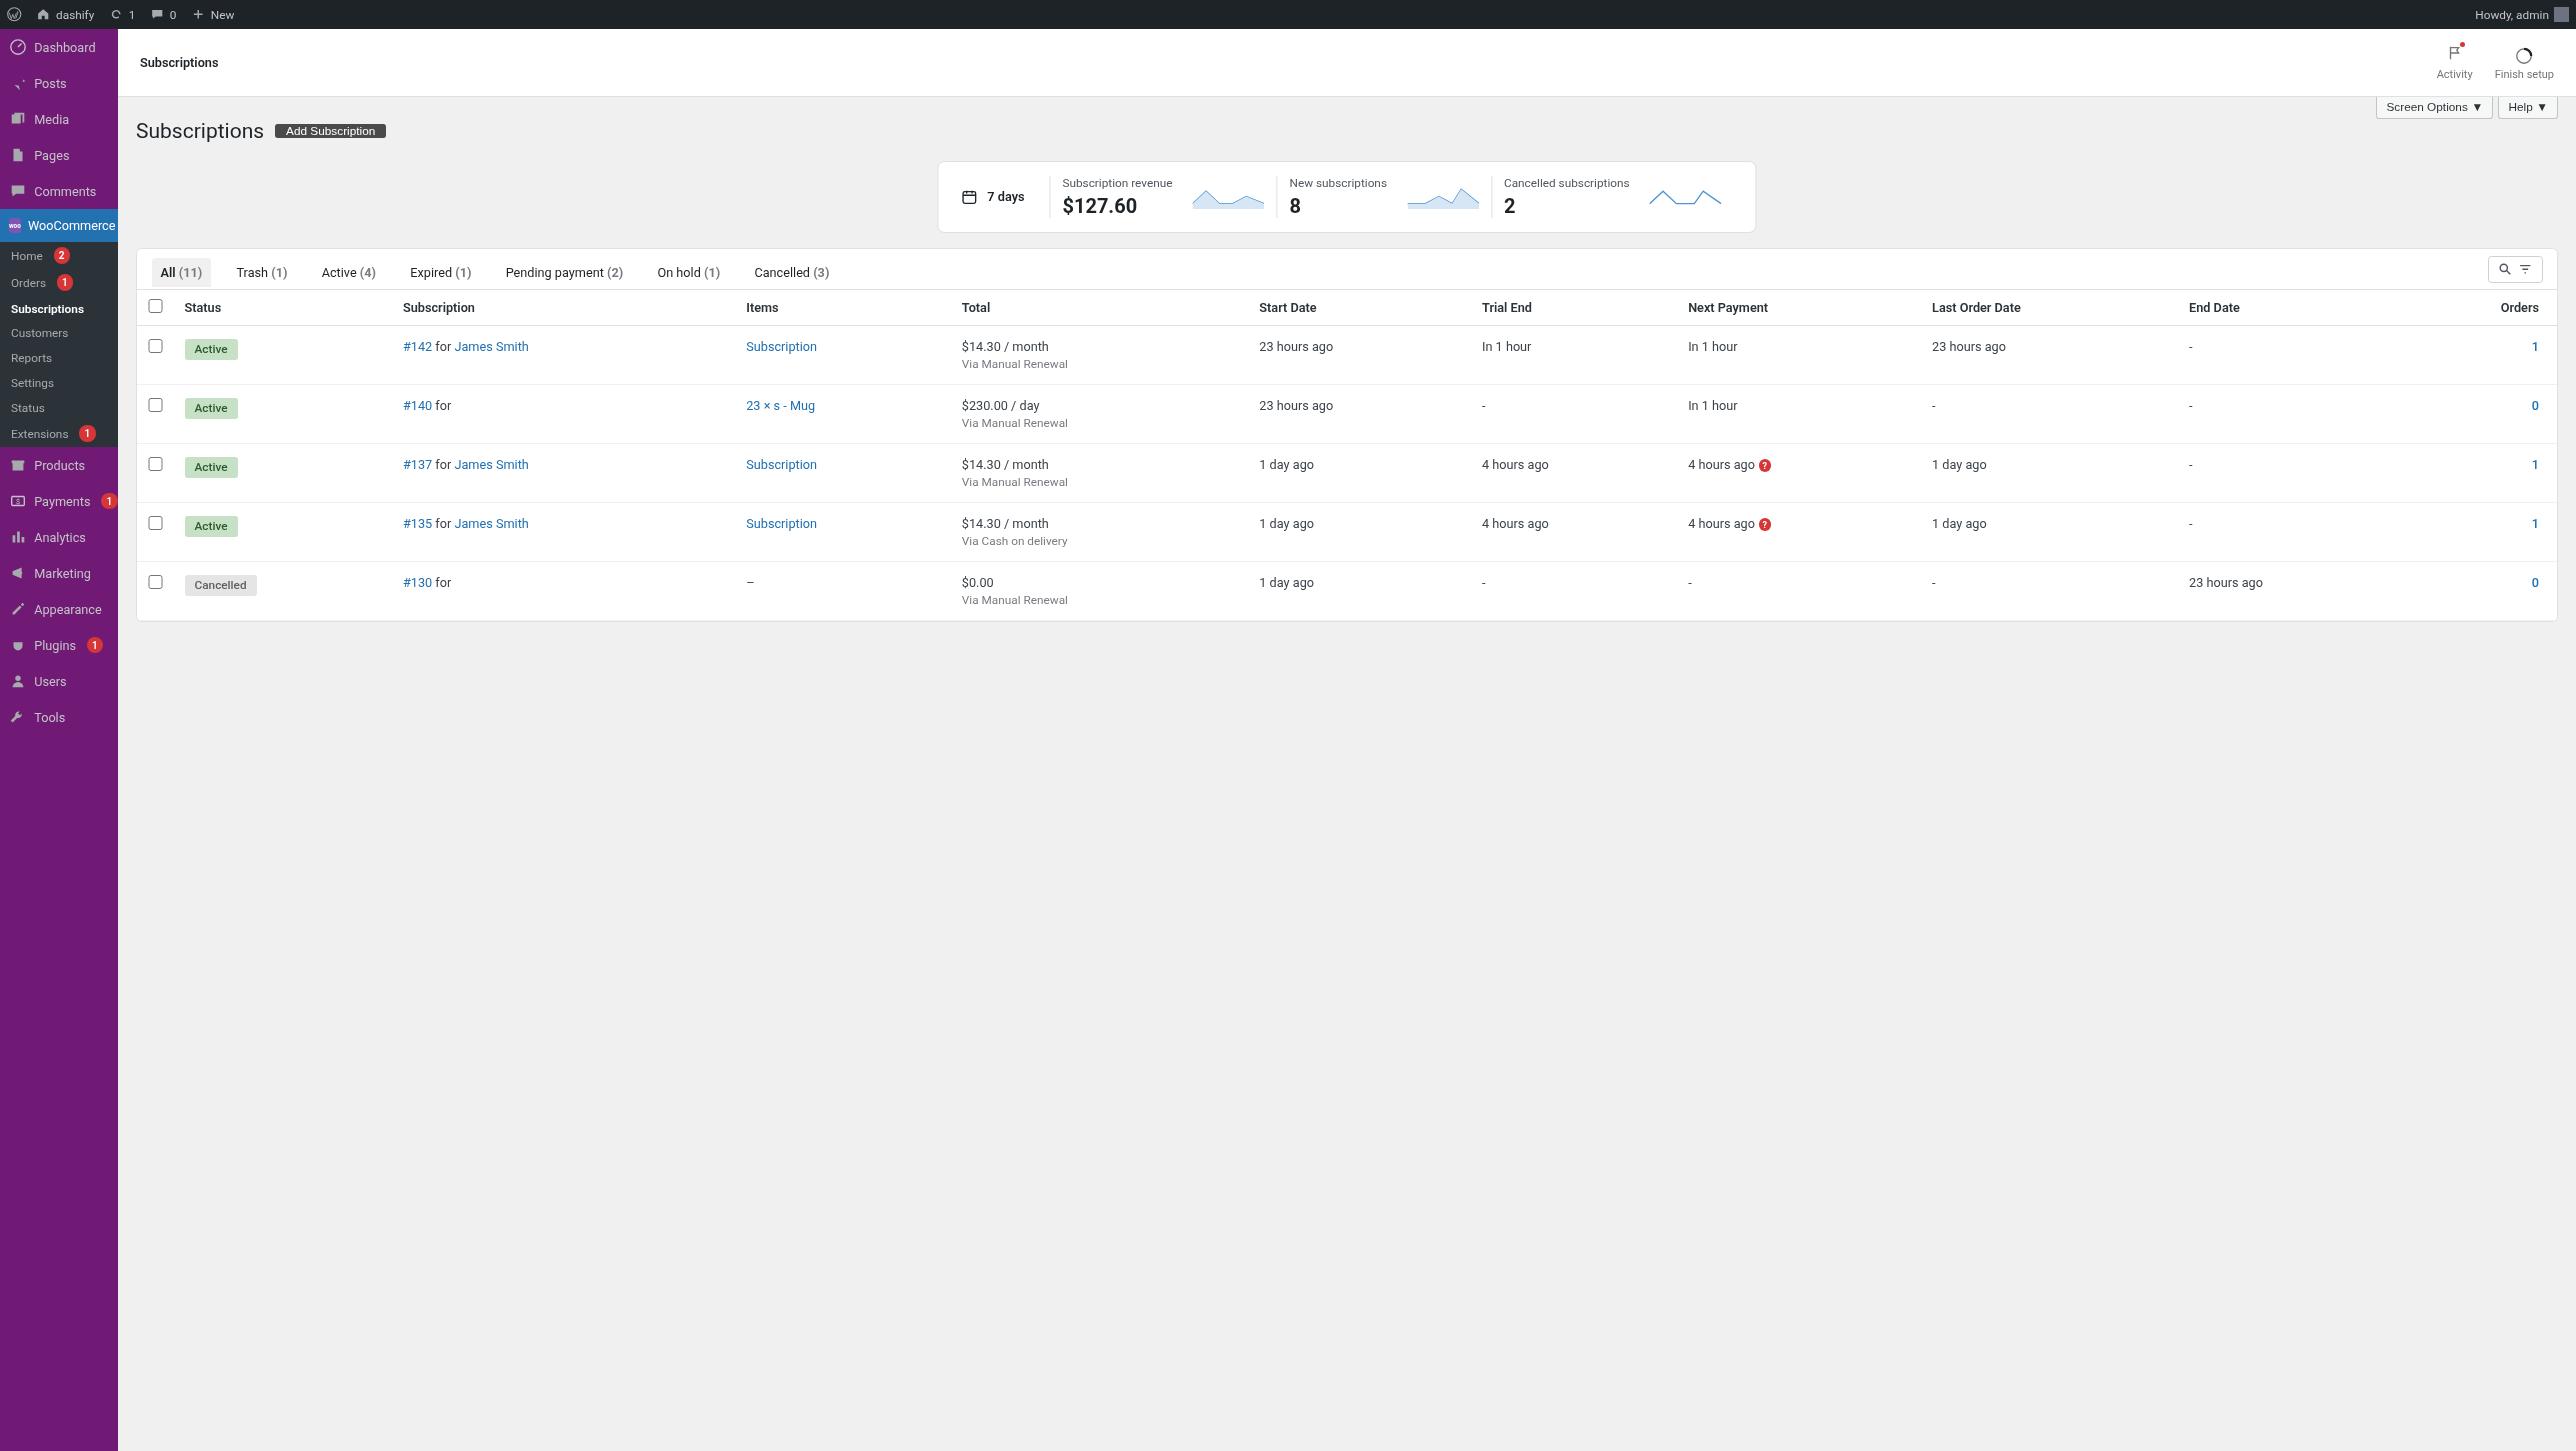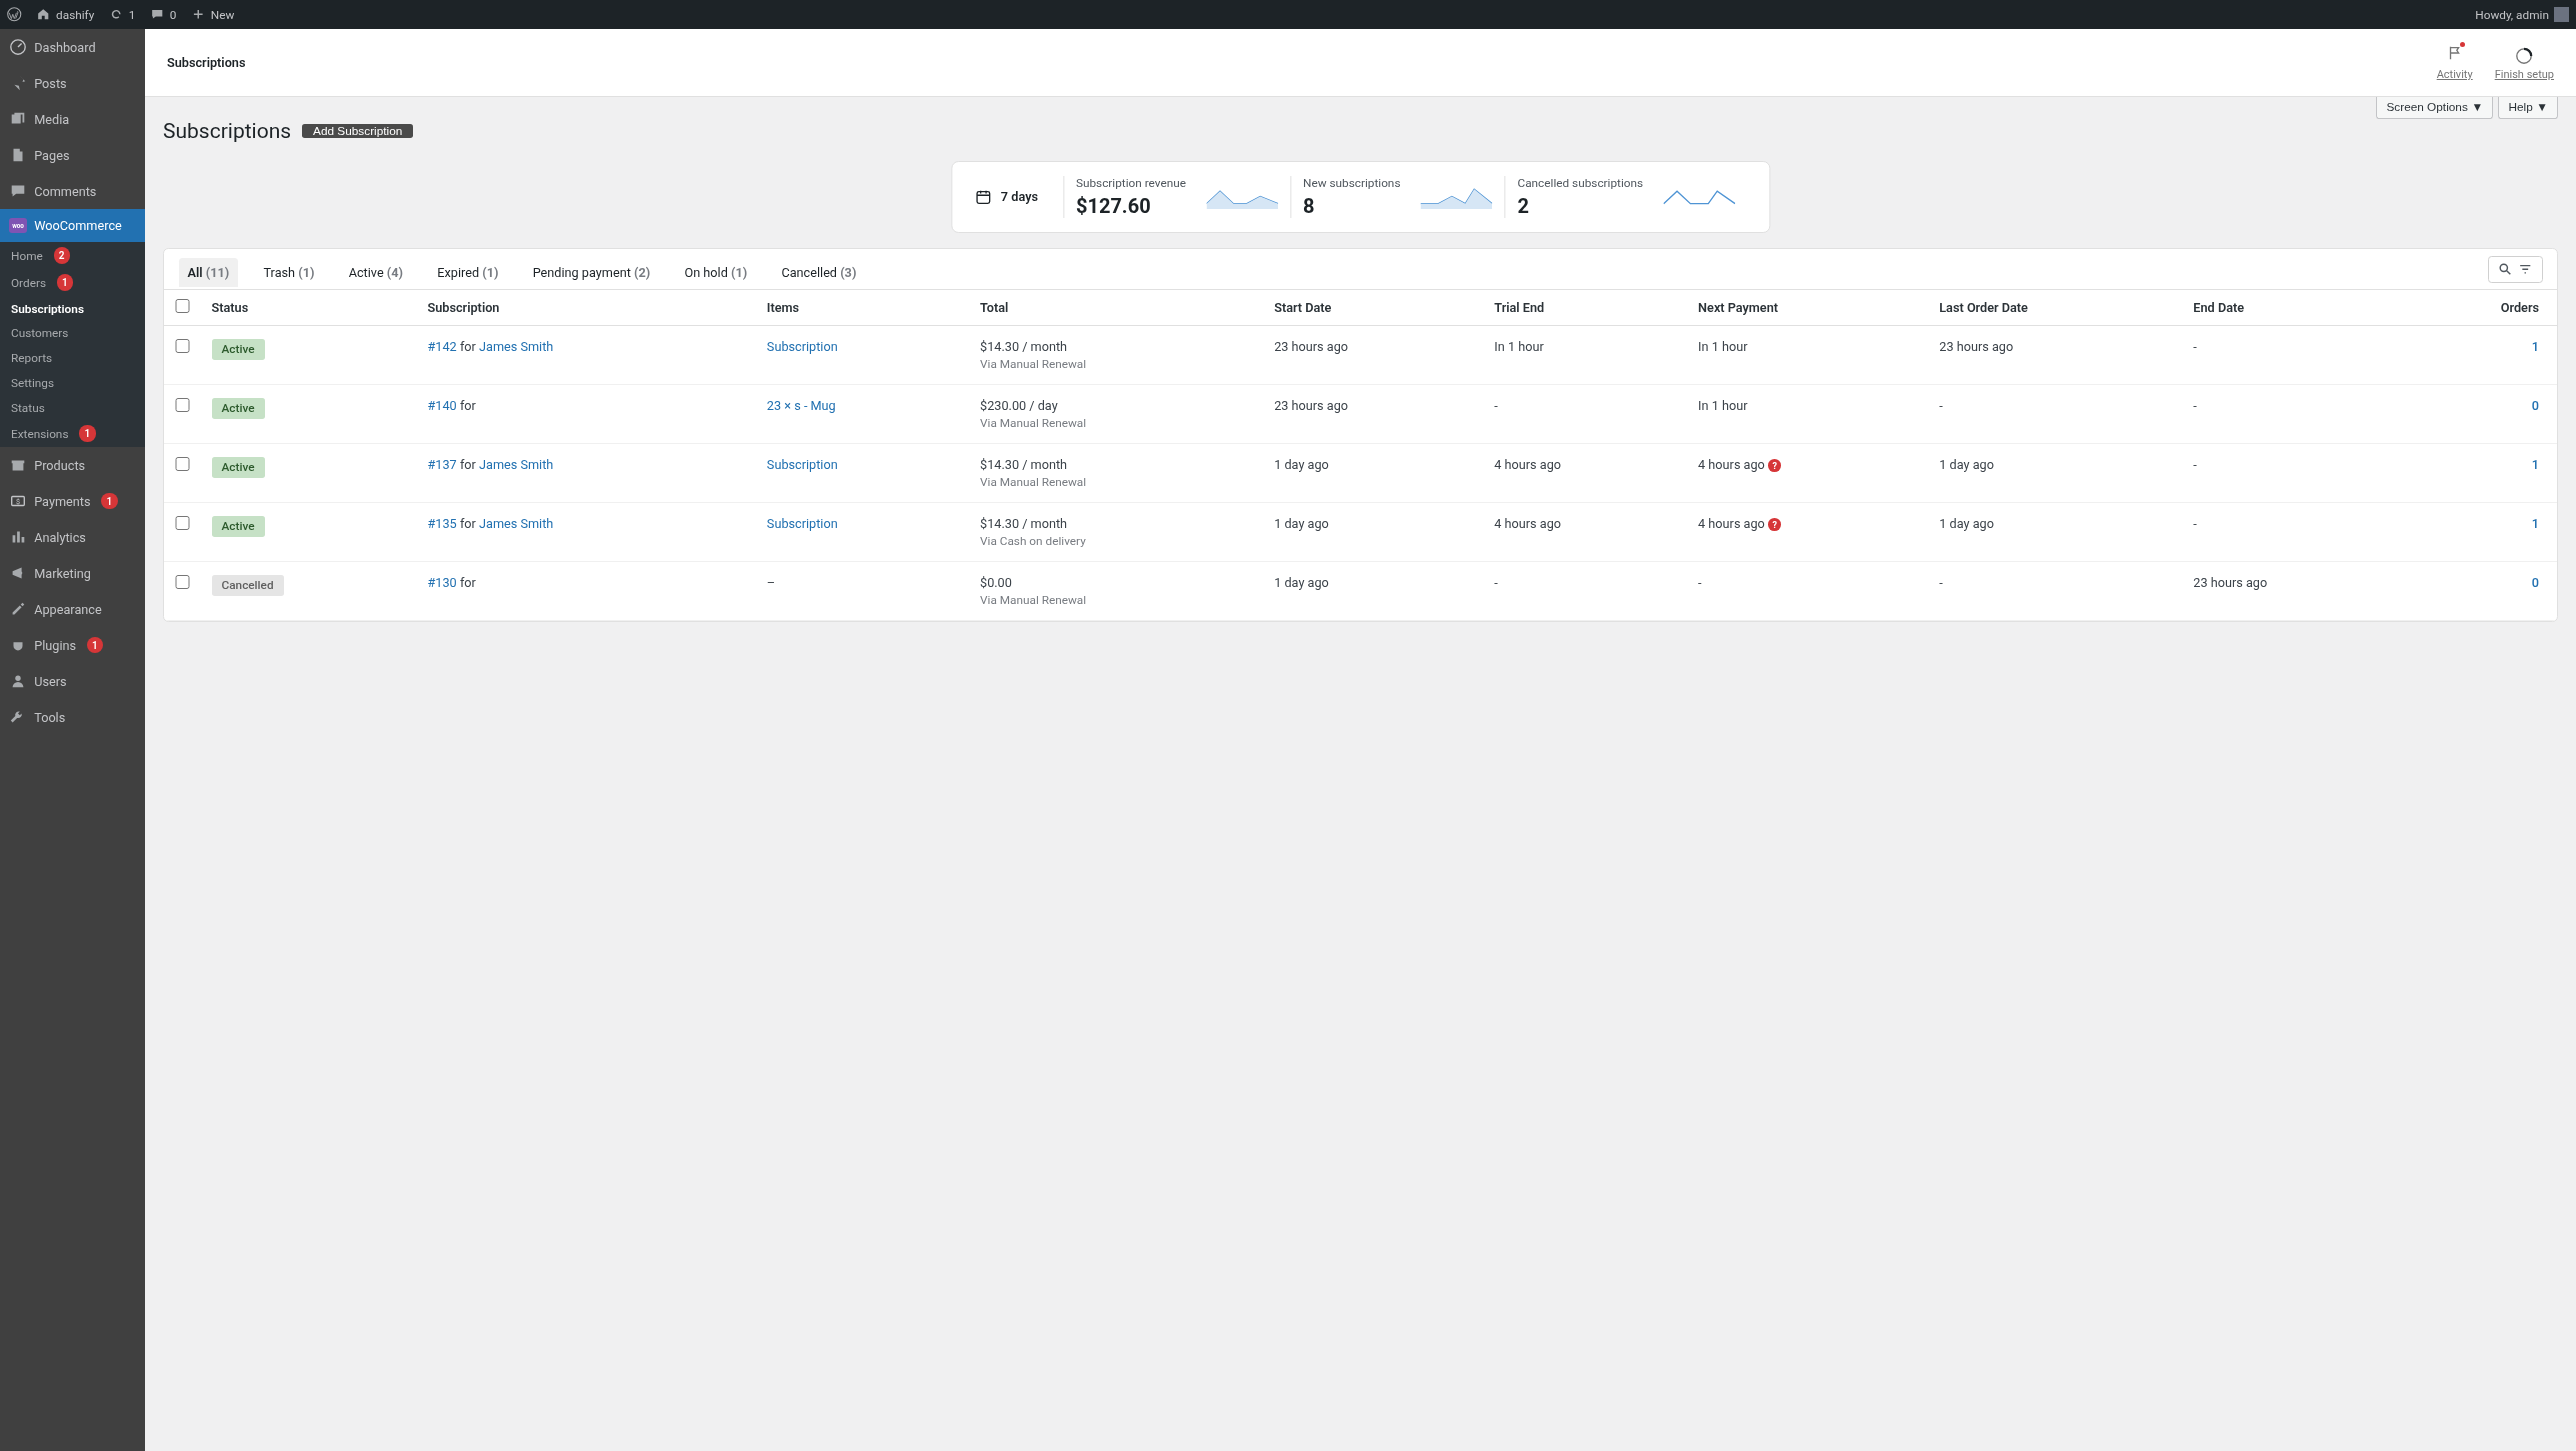--- a/index.html
+++ b/index.html
@@ -10,40 +10,40 @@
 .admin-bar-left { display: flex; align-items: center; gap: 14.5px; }
 .admin-bar-item { display: flex; align-items: center; gap: 5.4px; color: #c3c4c7; cursor: pointer; }
 .admin-bar-item svg { width: 14.5px; height: 14.5px; fill: #a7aaad; }
 .admin-bar-right { display: flex; align-items: center; gap: 7.2px; }
 .admin-bar-avatar { width: 14.5px; height: 14.5px; background: #6b7280; }
 
 
 .main-wrap { display: flex; min-height: calc(100vh - 29px); }
 
 
-.sidebar { width: 145px; background: #404040; color: #c3c4c7; flex-shrink: 0; }
+.sidebar { width: 118px; background: #701a75; color: #c3c4c7; flex-shrink: 0; }
 .sidebar-item { display: flex; align-items: center; gap: 7.2px; padding: 7.2px 9px; color: #c3c4c7; cursor: pointer; font-size: 12.7px; position: relative; }
 .sidebar-item.main { padding: 9px 9px; }
 .sidebar-item.active { background: #2271b1; color: #fff; }
 .sidebar-item.active::after { content: ""; position: absolute; right: -7.2px; top: 50%; transform: translateY(-50%); border: 7.2px solid transparent; border-right-color: #f0f0f1; }
 .sidebar-item svg { width: 18px; height: 18px; fill: #a7aaad; flex-shrink: 0; }
 .sidebar-sub { background: #2c3338; }
 .sidebar-sub .sidebar-item { padding: 5.4px 11px; font-size: 11.8px; color: #a7aaad; }
 .sidebar-sub .sidebar-item.current { color: #fff; font-weight: 600; }
 .badge { display: inline-flex; align-items: center; justify-content: center; min-width: 16.3px; height: 16.3px; padding: 0 4.5px; border-radius: 8.1px; background: #d63638; color: #fff; font-size: 10px; font-weight: 600; margin-left: 3.6px; }
 .woo-badge { width: 18px; height: 14.5px; background: #7f54b3; color: #fff; font-size: 6.3px; display:flex; align-items:center; justify-content:center; border-radius:3px; font-weight:bold; }
 
 
 .content { flex: 1; background: #f0f0f1; display: flex; flex-direction: column; }
 
 
 .page-header { background: #fff; border-bottom: 0.9px solid #e0e0e0; padding: 14.5px 22px; display: flex; align-items: center; justify-content: space-between; }
 .page-header-title { font-size: 12.7px; font-weight: 600; }
 .page-header-actions { display: flex; align-items: flex-end; gap: 22px; }
-.header-action { display: flex; flex-direction: column; align-items: center; gap: 3.6px; color: #757575; font-size: 11px; cursor: pointer; text-decoration: underline; }
+.header-action { display: flex; flex-direction: column; align-items: center; gap: 3.6px; color: #757575; font-size: 11px; cursor: pointer; }
 .header-action svg { width: 18px; height: 18px; fill: #757575; }
 .flag-dot { position: relative; }
 .flag-dot::after { content:""; position:absolute; top:-1.8px; right:-1.8px; width:5.4px; height:5.4px; border-radius:50%; background:#d63638; }
 
 
 .page-body { padding: 11px 18px 18px 18px; position: relative; }
 
 
 .top-options { position: absolute; right: 18px; top: 0; display: flex; gap: 5.4px; }
 .top-option-btn { background: #f6f7f7; border: 0.9px solid #c3c4c7; border-top: none; padding: 3.6px 9px; font-size: 11.8px; border-radius: 0 0 3.6px 3.6px; cursor: pointer; display: flex; align-items: center; gap: 3.6px; color:#2c3338; }

